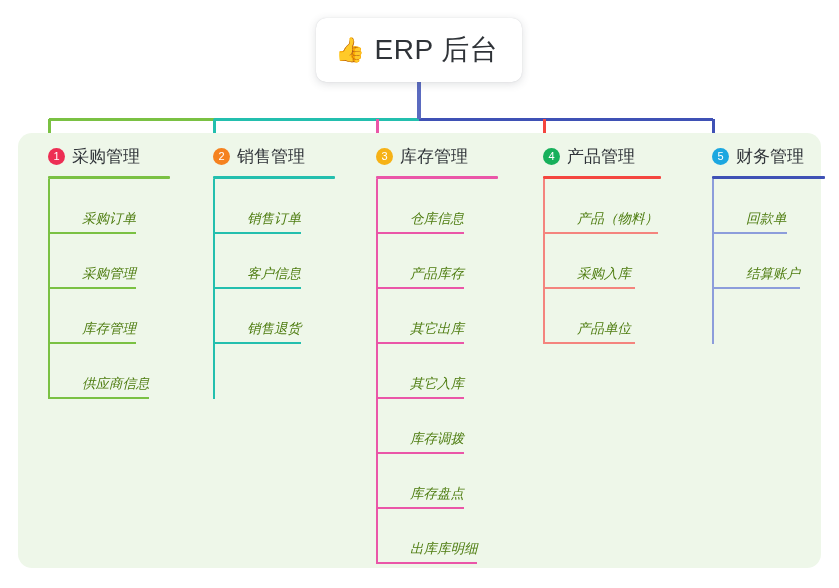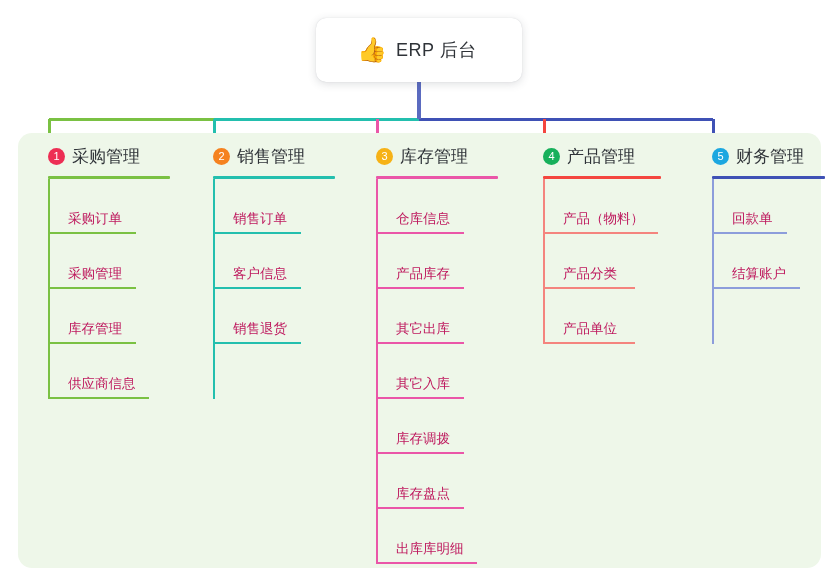--- a/index.html
+++ b/index.html
@@ -43,21 +43,21 @@
     align-items: center;
     gap: 9px;
     transform: translateX(-2px);
   }
   .root-emoji {
     font-size: 24px;
     line-height: 1;
     font-family: "DejaVu Sans", sans-serif;
   }
   .root-title {
-    font-size: 18px;
+    font-size: 28px;
     letter-spacing: 0.5px;
     color: #2f3338;
     white-space: nowrap;
   }
 
   
   .panel {
     position: absolute;
     left: 18px;
     top: 133px;
@@ -112,25 +112,26 @@
     top: 0;
     width: 2px;
   }
   .item {
     position: relative;
     height: 55px;
     box-sizing: border-box;
   }
   .item-label {
     position: absolute;
-    left: 38px;
+    left: 52px;
     bottom: 6px;
     font-size: 13.5px;
-    color: #be185d;
+    color: #4d7c0f;
     white-space: nowrap;
+    font-style: italic;
   }
   .item-rule {
     position: absolute;
     left: 18px;
     bottom: 0;
     height: 1.6px;
   }
 </style>
 </head>
 <body>
@@ -251,21 +252,21 @@
           <span class="col-title">产品管理</span>
         </div>
         <div class="head-rule" style="background: rgb(244, 70, 63); width: 118px; margin-left: 18px;"></div>
         <div class="items">
           <div class="rail" style="background: rgb(244, 132, 126); height: 165px; left: 18px;"></div>
           <div class="item">
             <span class="item-label">产品（物料）</span>
             <div class="item-rule" style="background: rgb(244, 132, 126); width: 115px;"></div>
           </div>
           <div class="item">
-            <span class="item-label">产品分类</span>
+            <span class="item-label">采购入库</span>
             <div class="item-rule" style="background: rgb(244, 132, 126); width: 92px;"></div>
           </div>
           <div class="item">
             <span class="item-label">产品单位</span>
             <div class="item-rule" style="background: rgb(244, 132, 126); width: 92px;"></div>
           </div>
         </div>
       </div>
       <div class="col" style="left: 694px;">
         <div class="col-head">

